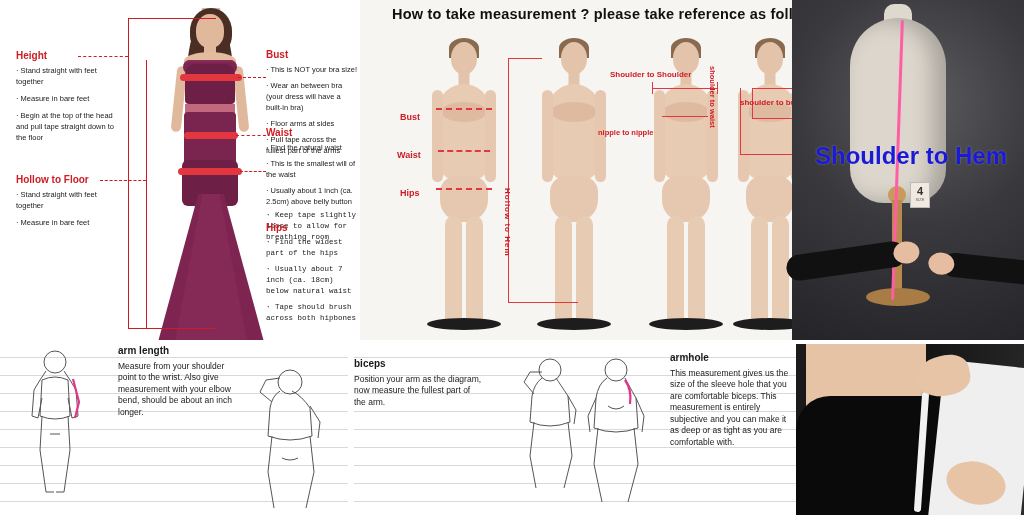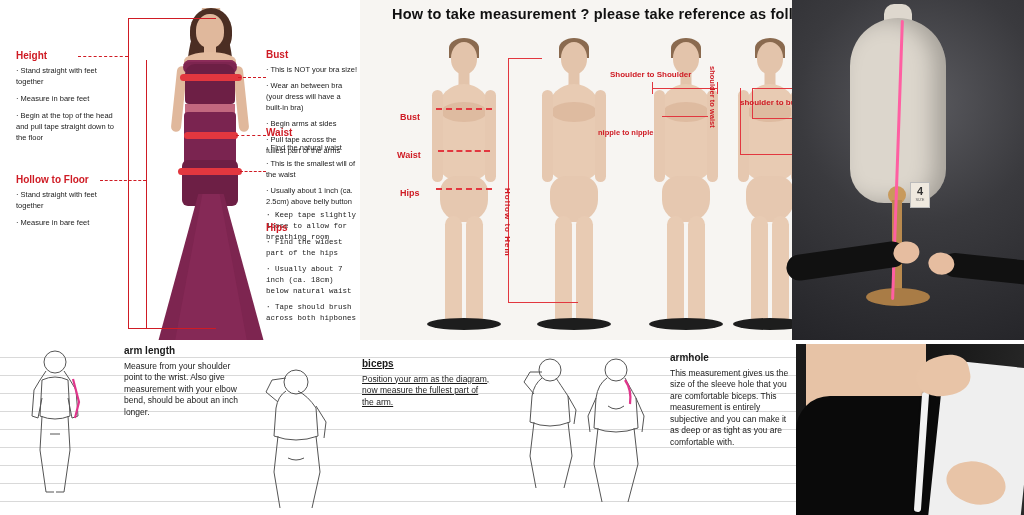--- a/index.html
+++ b/index.html
@@ -163,21 +163,21 @@
     <div class="abs" style="left:178px;top:168px;width:64px;height:7px;background:#e2373f;border-radius:4px;"></div>
     <div class="abs dash-h" style="left:238px;top:77px;width:28px;"></div>
     <div class="abs dash-h" style="left:236px;top:135px;width:30px;"></div>
     <div class="abs dash-h" style="left:240px;top:171px;width:26px;"></div>
 
     <div class="abs" style="left:266px;top:49px;width:92px;">
       <div class="lbl-red">Bust</div>
       <div class="tiny" style="margin-top:4px;">
         <span class="bullet">· This is NOT your bra size!</span>
         <span class="bullet" style="margin-top:5px;">· Wear an between bra (your dress will have a built-in bra)</span>
-        <span class="bullet" style="margin-top:5px;">· Begin arms at sides</span>
+        <span class="bullet" style="margin-top:5px;">· Floor arms at sides</span>
         <span class="bullet" style="margin-top:5px;">· Pull tape across the fullest part of the arms</span>
       </div>
     </div>
 
     <div class="abs" style="left:266px;top:127px;width:92px;">
       <div class="lbl-red">Waist</div>
       <div class="tiny" style="margin-top:4px;">
         <span class="bullet">· Find the natural waist</span>
         <span class="bullet" style="margin-top:5px;">· This is the smallest will of the waist</span>
         <span class="bullet" style="margin-top:5px;">· Usually about 1 inch (ca. 2.5cm) above belly button</span>
@@ -293,57 +293,58 @@
     <div class="form-stand"></div>
     <div class="form-foot"></div>
     <div class="form-tape"></div>
     <div class="arm-left">
         <div class="hand"></div>
       </div>
     <div class="arm-right">
         <div class="hand"></div>
       </div>
   </div>
+  <div id="shoulder-to-hem-label">Shoulder to Hem</div>
 
   <div id="bottom">
 
     <div class="cell ruled" style="left:0;width:118px;">
       <svg width="78" height="150" viewBox="0 0 78 150" style="position:absolute;left:16px;top:6px;">
         <g fill="none" stroke="#555" stroke-width="1">
           <circle cx="39" cy="16" r="11"></circle>
           <path d="M30 25 L24 34 L18 44 L16 70 L22 72 L26 52"></path>
           <path d="M48 25 L54 34 L60 44 L62 70 L56 72 L52 52"></path>
           <path d="M26 34 Q39 28 52 34 L54 70 Q39 76 24 70 Z"></path>
           <path d="M26 70 L24 104 L30 146 M52 70 L54 104 L48 146"></path>
           <path d="M30 146 L38 146 M48 146 L40 146"></path>
           <path d="M34 88 L44 88"></path>
         </g>
         <path d="M57 33 L63 56 L59 72" stroke="#e0368c" stroke-width="2.2" fill="none"></path>
       </svg>
     </div>
 
-    <div class="cell ruled" style="left:118px;width:236px;">
+    <div class="cell ruled" style="left:112px;width:236px;">
       <div class="note" style="left:6px;top:5px;width:120px;">
         <b>arm length</b>
         <div style="margin-top:3px;">Measure from your shoulder point to the wrist. Also give measurement with your elbow bend, should be about an inch longer.</div>
       </div>
       <svg width="96" height="150" viewBox="0 0 96 150" style="position:absolute;left:130px;top:22px;">
         <g fill="none" stroke="#555" stroke-width="1">
           <circle cx="48" cy="20" r="12"></circle>
           <path d="M38 29 Q30 34 28 46 L26 74 Q48 82 70 74 L68 46 Q60 34 50 29"></path>
           <path d="M30 40 L18 30 L24 18 L38 16"></path>
           <path d="M68 44 L78 60 L76 76"></path>
           <path d="M30 74 L26 110 L32 146 M68 74 L72 110 L64 146"></path>
           <path d="M40 96 Q48 100 56 96"></path>
         </g>
       </svg>
     </div>
 
     <div class="cell ruled" style="left:354px;width:158px;">
-      <div class="note" style="left:8px;top:18px;width:130px;text-decoration:underline;">
+      <div class="note" style="left:0;top:18px;width:130px;">
         <b>biceps</b>
         <div style="margin-top:3px;">Position your arm as the diagram, now measure the fullest part of the arm.</div>
       </div>
     </div>
 
     <div class="cell ruled" style="left:512px;width:152px;">
       <svg width="70" height="140" viewBox="0 0 70 140" style="position:absolute;left:4px;top:12px;">
         <g fill="none" stroke="#555" stroke-width="1">
           <circle cx="34" cy="18" r="11"></circle>
           <path d="M26 26 Q18 32 16 44 L14 70 Q34 78 54 70 L52 44 Q44 32 40 26"></path>

